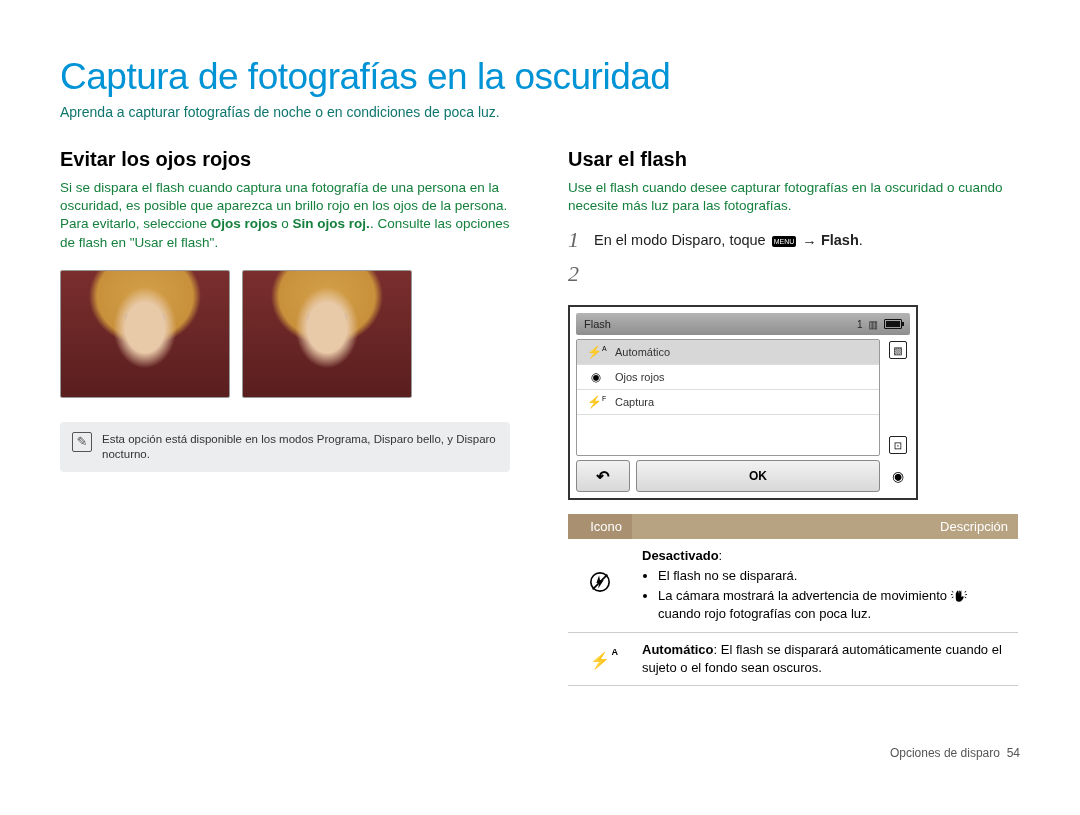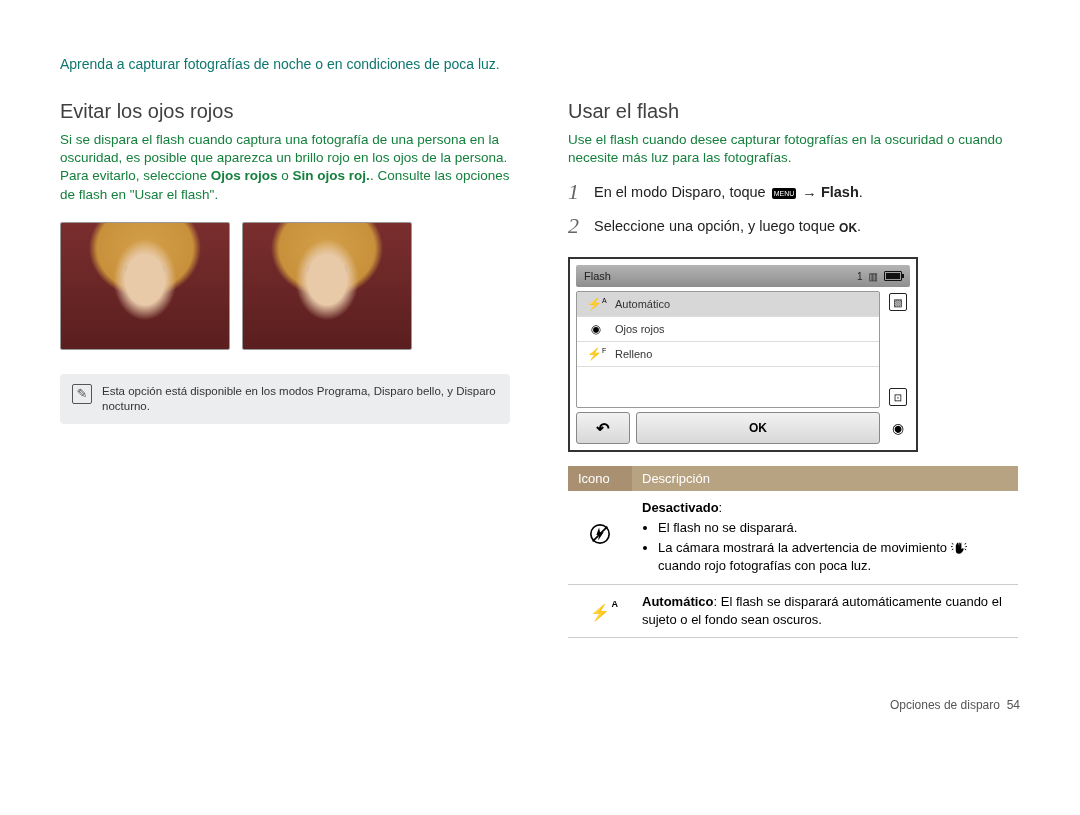--- a/index.html
+++ b/index.html
@@ -2,21 +2,21 @@
 <html><head>
 <meta charset="utf-8">
 <style>
   * { box-sizing: border-box; margin: 0; padding: 0; }
   html, body { width: 1080px; height: 815px; background: #fff; font-family: Arial, Helvetica, sans-serif; color: #000; }
   .page { padding: 56px 60px 20px 60px; }
   h1.title { font-size: 37px; font-weight: 400; color: #0093d6; letter-spacing: -0.5px; margin-bottom: 6px; font-family: "Arial Narrow", Arial, sans-serif; }
   .subtitle { font-size: 14px; color: #0f766e; margin-bottom: 28px; }
   .cols { display: flex; gap: 58px; }
   .col { width: 450px; }
-  h2.section { font-size: 20px; font-weight: 400; color: #404040; margin-bottom: 8px; }
+  h2.section { font-size: 20px; font-weight: 700; color: #000000; margin-bottom: 8px; }
   p.body { font-size: 13.5px; line-height: 1.35; color: #15803d; }
   .bold { font-weight: bold; }
   .photos { display: flex; gap: 12px; margin-top: 18px; margin-bottom: 24px; }
   .photo { width: 170px; height: 128px; border-radius: 2px; background:
     radial-gradient(ellipse 70px 90px at 50% 45%, #e8c9a8 0%, #e8c9a8 28%, rgba(232,201,168,0) 45%),
     radial-gradient(circle 7px at 42% 38%, #2a5a5a 95%, transparent 100%),
     radial-gradient(circle 7px at 58% 38%, #2a5a5a 95%, transparent 100%),
     radial-gradient(ellipse 80px 70px at 50% 20%, #d4a04a 0%, #c8903a 60%, rgba(0,0,0,0) 70%),
     linear-gradient(#7a2e2e, #5a1e1e);
     border: 1px solid #999;
@@ -46,37 +46,38 @@
   .cam-side { width: 24px; display: flex; flex-direction: column; justify-content: space-between; align-items: center; padding: 2px 0; }
   .cam-side .sicon { width: 18px; height: 18px; border: 1.2px solid #222; border-radius: 2px; display: flex; align-items: center; justify-content: center; font-size: 10px; }
   .cam-footer { height: 32px; display: flex; gap: 6px; margin-top: 4px; align-items: stretch; }
   .cam-btn { background: linear-gradient(#f2f2f2, #d8d8d8); border: 1px solid #888; border-radius: 3px; display: flex; align-items: center; justify-content: center; font-size: 12px; font-weight: bold; }
   .cam-btn.back { width: 54px; font-size: 16px; }
   .cam-btn.ok { flex: 1; }
   .cam-footer .eye { width: 24px; display: flex; align-items: center; justify-content: center; font-size: 14px; }
 
   
   table.icon-table { width: 100%; border-collapse: collapse; font-size: 13px; }
-  table.icon-table th { background: #b7a381; color: #fff; font-weight: 400; text-align: left; padding: 5px 10px; font-size: 13px; }
+  table.icon-table th { background: #b7a381; color: #fff; font-weight: 400; text-align: right; padding: 5px 10px; font-size: 13px; }
   table.icon-table th.ic-col { width: 64px; background: #a89070; }
   table.icon-table td { border-bottom: 1px solid #ccc; padding: 8px 10px; vertical-align: top; line-height: 1.35; }
   table.icon-table td.ic-cell { text-align: center; vertical-align: middle; font-size: 22px; }
   ul.bullets { list-style: disc; padding-left: 16px; margin-top: 2px; }
   ul.bullets li { margin-bottom: 2px; }
   .hand-icon { display: inline-block; vertical-align: middle; }
   .hand-icon svg { vertical-align: middle; }
   .auto-icon { position: relative; display: inline-block; font-size: 16px; }
   .auto-icon .sup { position: absolute; top: -4px; right: -8px; font-size: 9px; font-weight: bold; }
 
   .footer { text-align: right; font-size: 12px; color: #555; margin-top: 60px; }
 </style>
 </head>
 <body>
 
 <div class="page">
+  <h1 class="title">Captura de fotografías en la oscuridad</h1>
   <p class="subtitle">Aprenda a capturar fotografías de noche o en condiciones de poca luz.</p>
 
   <div class="cols">
 
     <div class="col">
       <h2 class="section">Evitar los ojos rojos</h2>
       <p class="body">
         <span>Si se dispara el flash cuando captura una fotografía de una persona en la oscuridad, es posible que aparezca un brillo rojo en los ojos de la persona. Para evitarlo, seleccione </span><span class="bold">Ojos rojos</span><span> o </span><span class="bold">Sin ojos roj.</span><span>. Consulte las opciones de flash en "Usar el flash".</span>
       </p>
 
@@ -97,23 +98,20 @@
 
       <ol class="steps">
         <li>
           <span class="step-num">1</span>
           <span>
             <span>En el modo Disparo, toque </span><span class="menu-chip">MENU</span><span> → </span><span class="bold">Flash</span><span>.</span>
           </span>
         </li>
         <li>
           <span class="step-num">2</span>
-          <span>
-            <span>Seleccione una opción, y luego toque </span><span class="ok-chip">OK</span><span>.</span>
-          </span>
         </li>
       </ol>
 
       <div class="cam">
         <div class="cam-inner">
           <div class="cam-header">
             <span>Flash</span>
             <span class="cam-header-right">
               <span>1</span>
               <span>▥</span>
@@ -127,21 +125,21 @@
               <div class="cam-item sel">
                 <span class="ic">⚡<sup style="font-size:7px;">A</sup></span>
                 <span>Automático</span>
               </div>
               <div class="cam-item">
                 <span class="ic">◉</span>
                 <span>Ojos rojos</span>
               </div>
               <div class="cam-item">
                 <span class="ic">⚡<sup style="font-size:7px;">F</sup></span>
-                <span>Relleno</span>
+                <span>Captura</span>
               </div>
             </div>
             <div class="cam-side">
               <span class="sicon">▧</span>
               <span class="sicon">⊡</span>
             </div>
           </div>
           <div class="cam-footer">
             <div class="cam-btn back">↶</div>
             <div class="cam-btn ok">OK</div>

